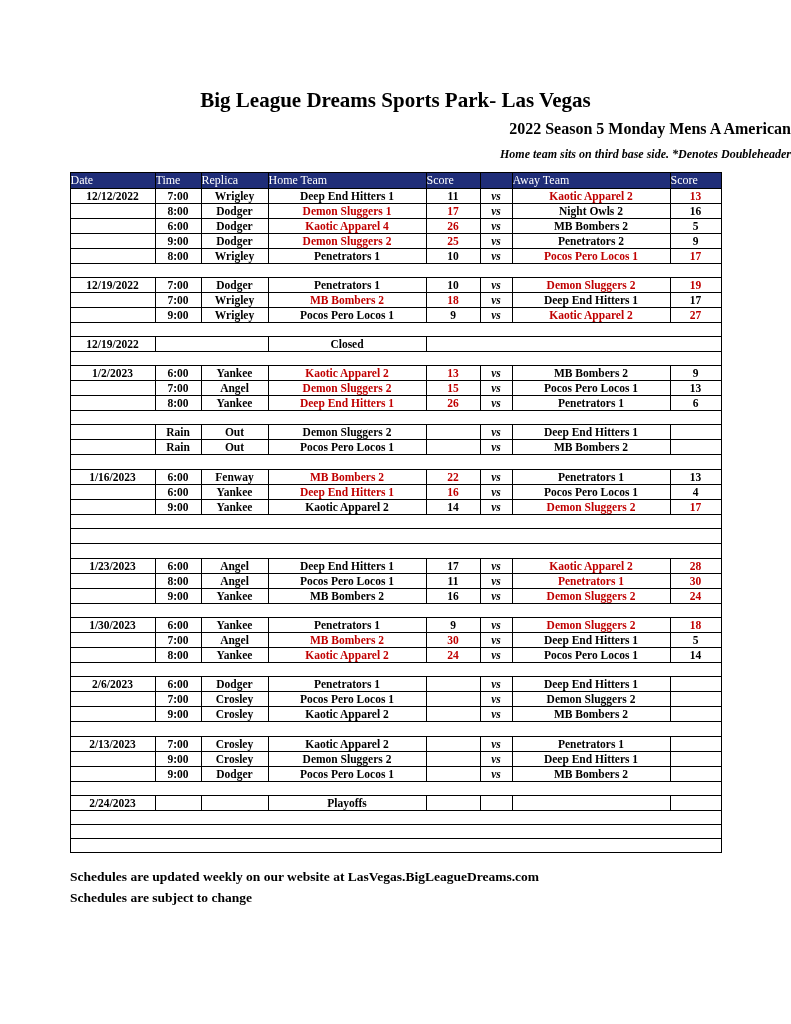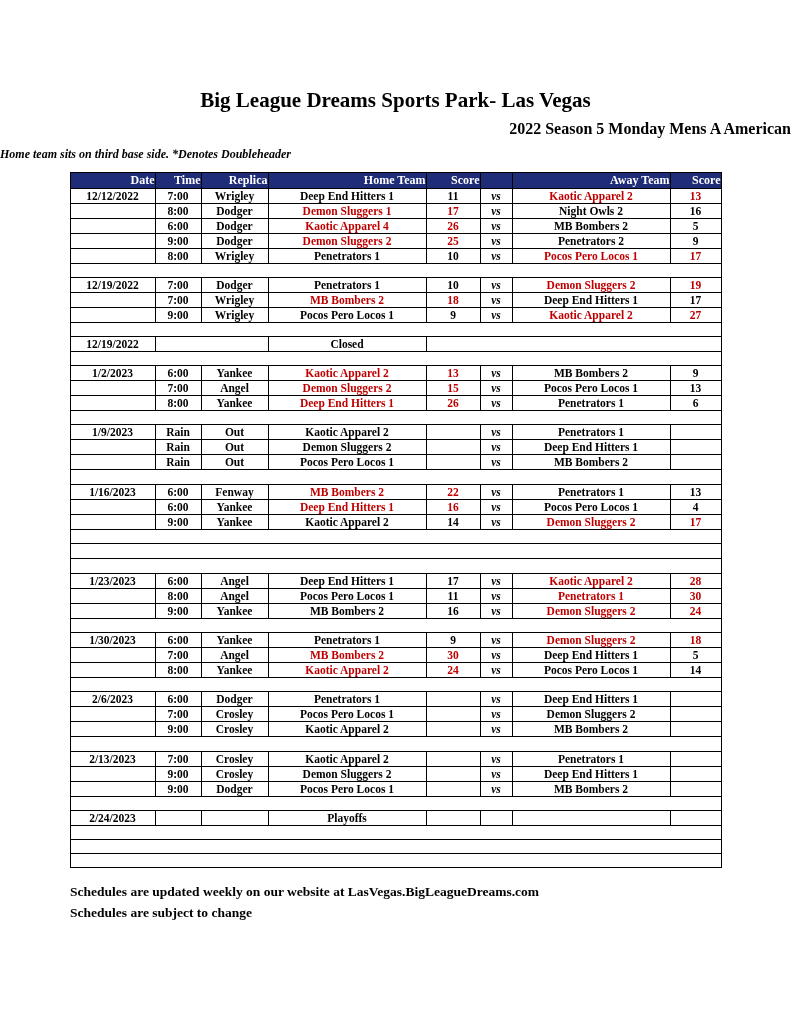--- a/index.html
+++ b/index.html
@@ -10,29 +10,29 @@
     color: #000;
   }
   .page { width: 791px; height: 1024px; padding-top: 62px; overflow: hidden; margin-top: 26px; }
   .title {
     font-size: 21px; font-weight: bold; text-align: center; margin: 0 0 7px 0;
   }
   .subtitle {
     font-size: 16px; font-weight: bold; text-align: right; margin: 0 0 9px 0;
   }
   .note {
-    font-size: 12px; font-weight: bold; font-style: italic; text-align: left; margin: 0 0 10px 0;
+    font-size: 12px; font-weight: bold; font-style: italic; text-align: right; margin: 0 0 10px 0;
   }
   table.schedule {
     border-collapse: collapse; table-layout: fixed;
     width: 651px; margin: 0 auto;
   }
   table.schedule th {
     background: var(--navy); color: #fff; border: 1px solid #000;
-    font-size: 12px; font-weight: bold; height: 15px; padding: 0; text-align: right;
+    font-size: 12px; font-weight: normal; height: 15px; padding: 0; text-align: left;
     white-space: nowrap; overflow: hidden;
   }
   table.schedule td {
     border: 1px solid #000; font-size: 11.5px; font-weight: bold;
     text-align: center; height: 14px; line-height: 14px; padding: 0 1px;
     white-space: nowrap; overflow: hidden; background: #fff;
   }
   td.sep    { background: var(--navy); border-color: #000; }
   td.banner { background: var(--navy); color: #fff; font-size: 11px; }
   td.notice { background: var(--red); color: #fff; font-size: 11px; }
@@ -200,30 +200,20 @@
           <td class="win">Deep End Hitters 1</td>
           <td class="win">26</td>
           <td class="vs">vs</td>
           <td>Penetrators 1</td>
           <td>6</td>
         </tr>
         <tr>
           <td class="sep" colspan="8"></td>
         </tr>
         <tr>
-          <td>1/9/2023</td>
-          <td class="rain">Rain</td>
-          <td class="rain">Out</td>
-          <td>Kaotic Apparel 2</td>
-          <td></td>
-          <td class="vs">vs</td>
-          <td>Penetrators 1</td>
-          <td></td>
-        </tr>
-        <tr>
           <td></td>
           <td class="rain">Rain</td>
           <td class="rain">Out</td>
           <td>Demon Sluggers 2</td>
           <td></td>
           <td class="vs">vs</td>
           <td>Deep End Hitters 1</td>
           <td></td>
         </tr>
         <tr>

